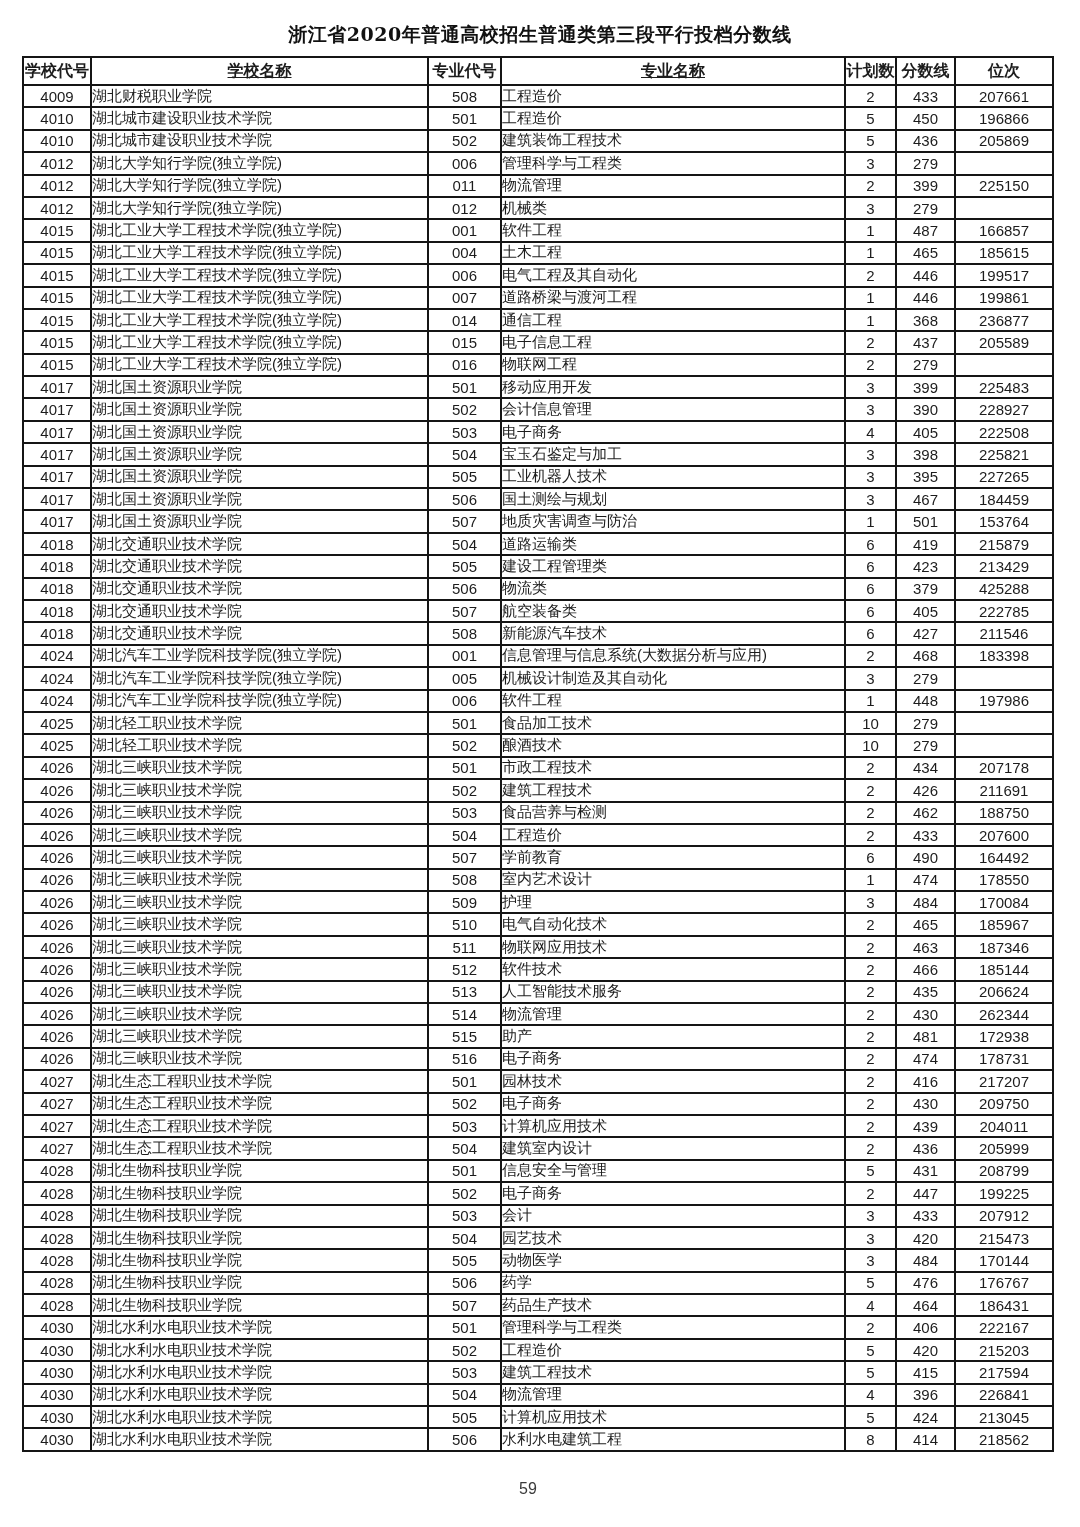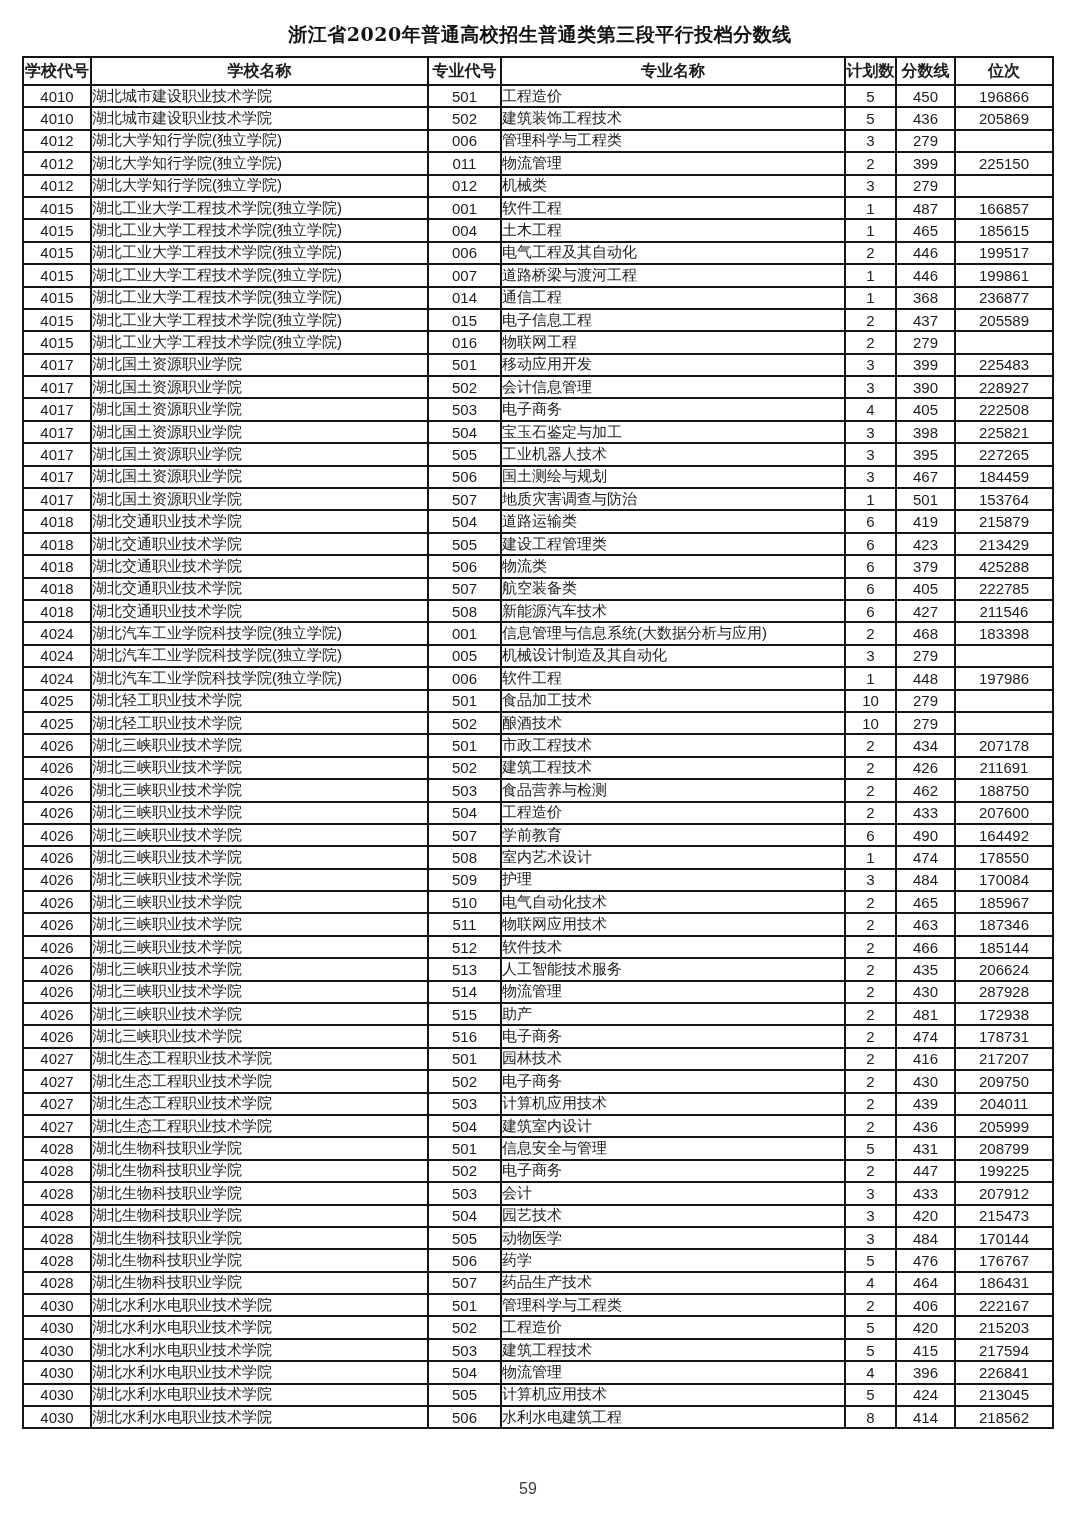--- a/index.html
+++ b/index.html
@@ -56,21 +56,21 @@
     font-family: "DejaVu Serif", serif;
   }
   .col-school_code { width: 66px;  text-align: center; }
   .col-school_name { width: 335px; text-align: left; }
   .col-major_code  { width: 71px;  text-align: center; }
   .col-major_name  { width: 342px; text-align: left; }
   .col-plan        { width: 49px;  text-align: center; }
   .col-score       { width: 57px;  text-align: center; }
   .col-rank        { width: 96px;  text-align: center; }
   td.col-school_name, td.col-major_name { padding-left: 8px; }
-  th.col-school_name, th.col-major_name { text-align: center; padding-left: 0; }
+  th.col-school_name, th.col-major_name { text-align: center; padding-left: 0; text-decoration: underline; }
   .page-number {
     position: absolute;
     top: 1480px;
     left: 0;
     width: 1056px;
     text-align: center;
     font-size: 16px;
     color: #3a3a3a;
   }
 </style>
@@ -86,20 +86,29 @@
         <th class="col-school_name">学校名称</th>
         <th class="col-major_code">专业代号</th>
         <th class="col-major_name">专业名称</th>
         <th class="col-plan">计划数</th>
         <th class="col-score">分数线</th>
         <th class="col-rank">位次</th>
       </tr>
   </thead>
   <tbody>
       <tr>
+        <td class="col-school_code">4009</td>
+        <td class="col-school_name">湖北财税职业学院</td>
+        <td class="col-major_code">508</td>
+        <td class="col-major_name">工程造价</td>
+        <td class="col-plan">2</td>
+        <td class="col-score">433</td>
+        <td class="col-rank">207661</td>
+      </tr>
+      <tr>
         <td class="col-school_code">4010</td>
         <td class="col-school_name">湖北城市建设职业技术学院</td>
         <td class="col-major_code">501</td>
         <td class="col-major_name">工程造价</td>
         <td class="col-plan">5</td>
         <td class="col-score">450</td>
         <td class="col-rank">196866</td>
       </tr>
       <tr>
         <td class="col-school_code">4010</td>
@@ -452,21 +461,21 @@
         <td class="col-score">435</td>
         <td class="col-rank">206624</td>
       </tr>
       <tr>
         <td class="col-school_code">4026</td>
         <td class="col-school_name">湖北三峡职业技术学院</td>
         <td class="col-major_code">514</td>
         <td class="col-major_name">物流管理</td>
         <td class="col-plan">2</td>
         <td class="col-score">430</td>
-        <td class="col-rank">287928</td>
+        <td class="col-rank">262344</td>
       </tr>
       <tr>
         <td class="col-school_code">4026</td>
         <td class="col-school_name">湖北三峡职业技术学院</td>
         <td class="col-major_code">515</td>
         <td class="col-major_name">助产</td>
         <td class="col-plan">2</td>
         <td class="col-score">481</td>
         <td class="col-rank">172938</td>
       </tr>

